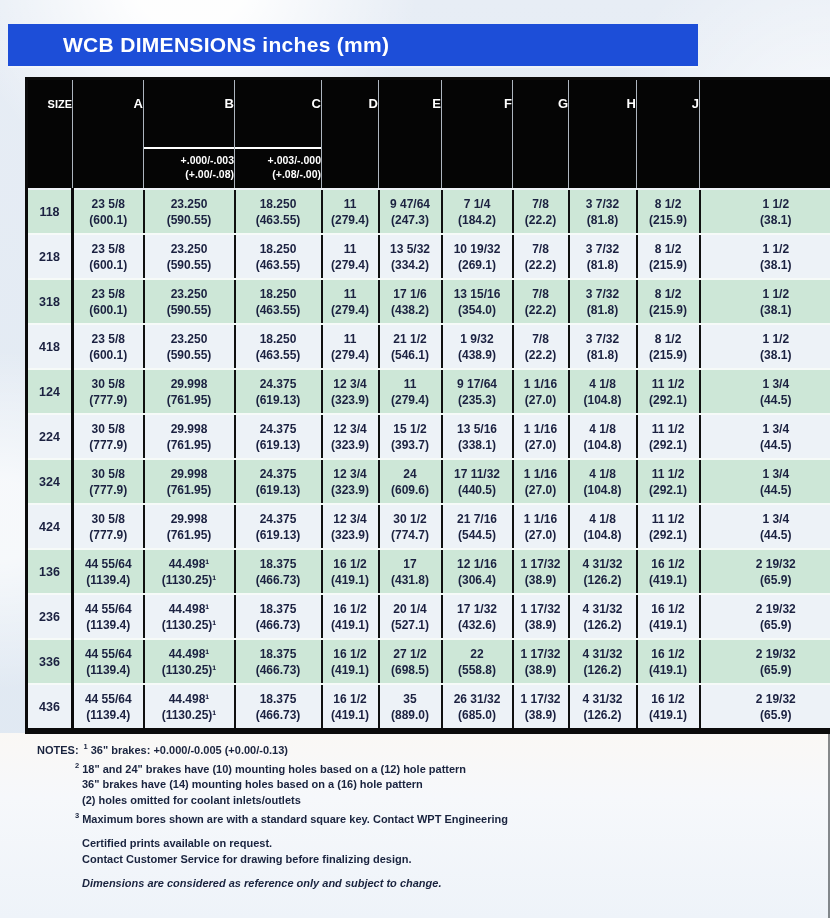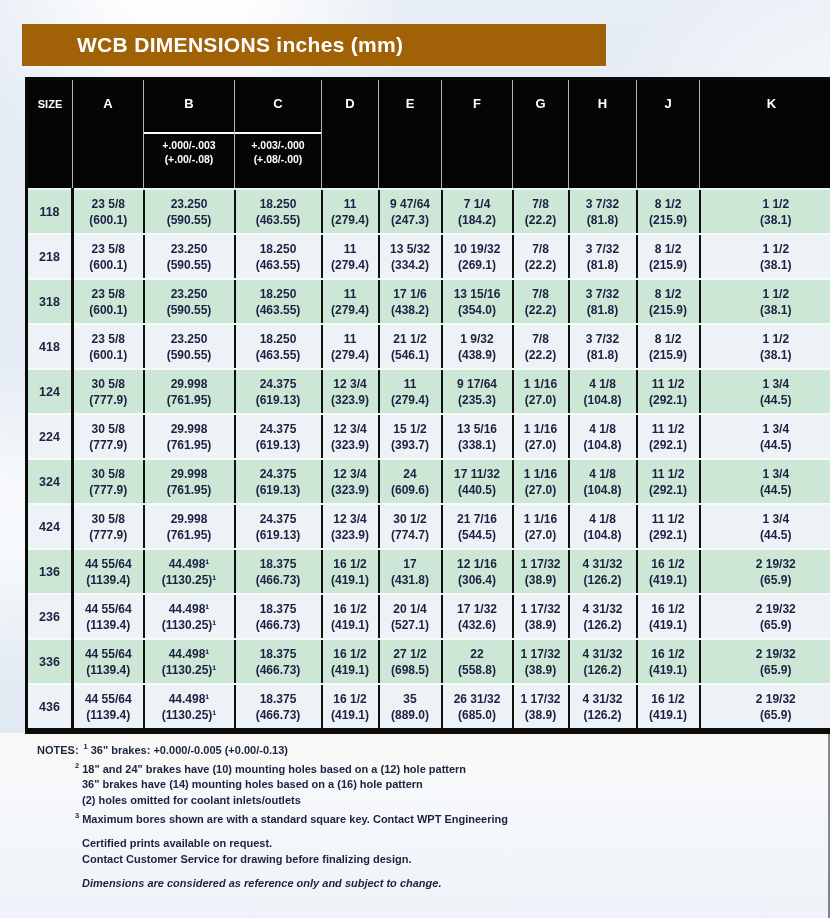--- a/index.html
+++ b/index.html
@@ -12,41 +12,41 @@
       radial-gradient(circle at 835px 150px, rgba(255,255,255,.55) 60px, rgba(255,255,255,0) 230px),
       linear-gradient(180deg,#e7edf5 0%,#e2eaf3 60%,#dfe8f2 100%);
   }
   .bg-bottom{
     position:absolute;left:0;top:733px;width:830px;height:185px;
     background:linear-gradient(180deg,#faf8f5 0%,#f6f8fb 35%,#eef3f9 100%);
   }
   .bg-bottom-edge{position:absolute;right:0;top:733px;width:2px;height:185px;background:rgba(40,45,50,.55);}
 
   .banner{
-    position:absolute;left:22px;top:24px;width:584px;height:42px;
-    background:#a16207;box-shadow:0 2px 0 rgba(255,255,255,.35);
+    position:absolute;left:8px;top:24px;width:690px;height:42px;
+    background:#1d4ed8;box-shadow:0 2px 0 rgba(255,255,255,.35);
   }
   .banner .title{
     display:block;color:#ffffff;font-weight:bold;font-size:21px;line-height:42px;
     padding-left:55px;letter-spacing:.3px;white-space:nowrap;
   }
 
   table.dim{
     position:absolute;left:25px;top:77px;width:805px;
     border-collapse:collapse;table-layout:fixed;
     border:3px solid #0b0b0b;border-right:none;border-bottom:6px solid #0b0b0b;
   }
   table.dim th{
     background:#050505;color:#ffffff;padding:0;font-size:13px;font-weight:bold;
     border-right:1px solid #aeb6bf;border-bottom:2px solid #eef2f7;vertical-align:top;
   }
   table.dim th:last-child{border-right:none;}
-  .hc{position:relative;height:108px;padding-top:16px;box-sizing:border-box;text-align:center;}
+  .hc{position:relative;height:108px;padding-top:16px;box-sizing:border-box;text-align:right;}
   .hc .tol{
-    position:absolute;left:0;right:0;bottom:0;height:56px;box-sizing:border-box;
+    position:absolute;left:0;right:0;bottom:0;height:41px;box-sizing:border-box;
     border-top:2px solid #ffffff;padding-top:5px;font-size:10.5px;line-height:1.3;font-weight:bold;
   }
   table.dim td{
     height:43px;padding:0;text-align:center;vertical-align:middle;
     font-size:12px;font-weight:bold;color:#1b2140;
     border-right:2px solid #101010;border-bottom:2px solid #f6faf8;
   }
   table.dim td:last-child{border-right:none;}
   table.dim td.size{font-size:12.5px;border-right:3px solid #0b0b0b;}
   table.dim tr.row-green td{background:#cde7d7;}

